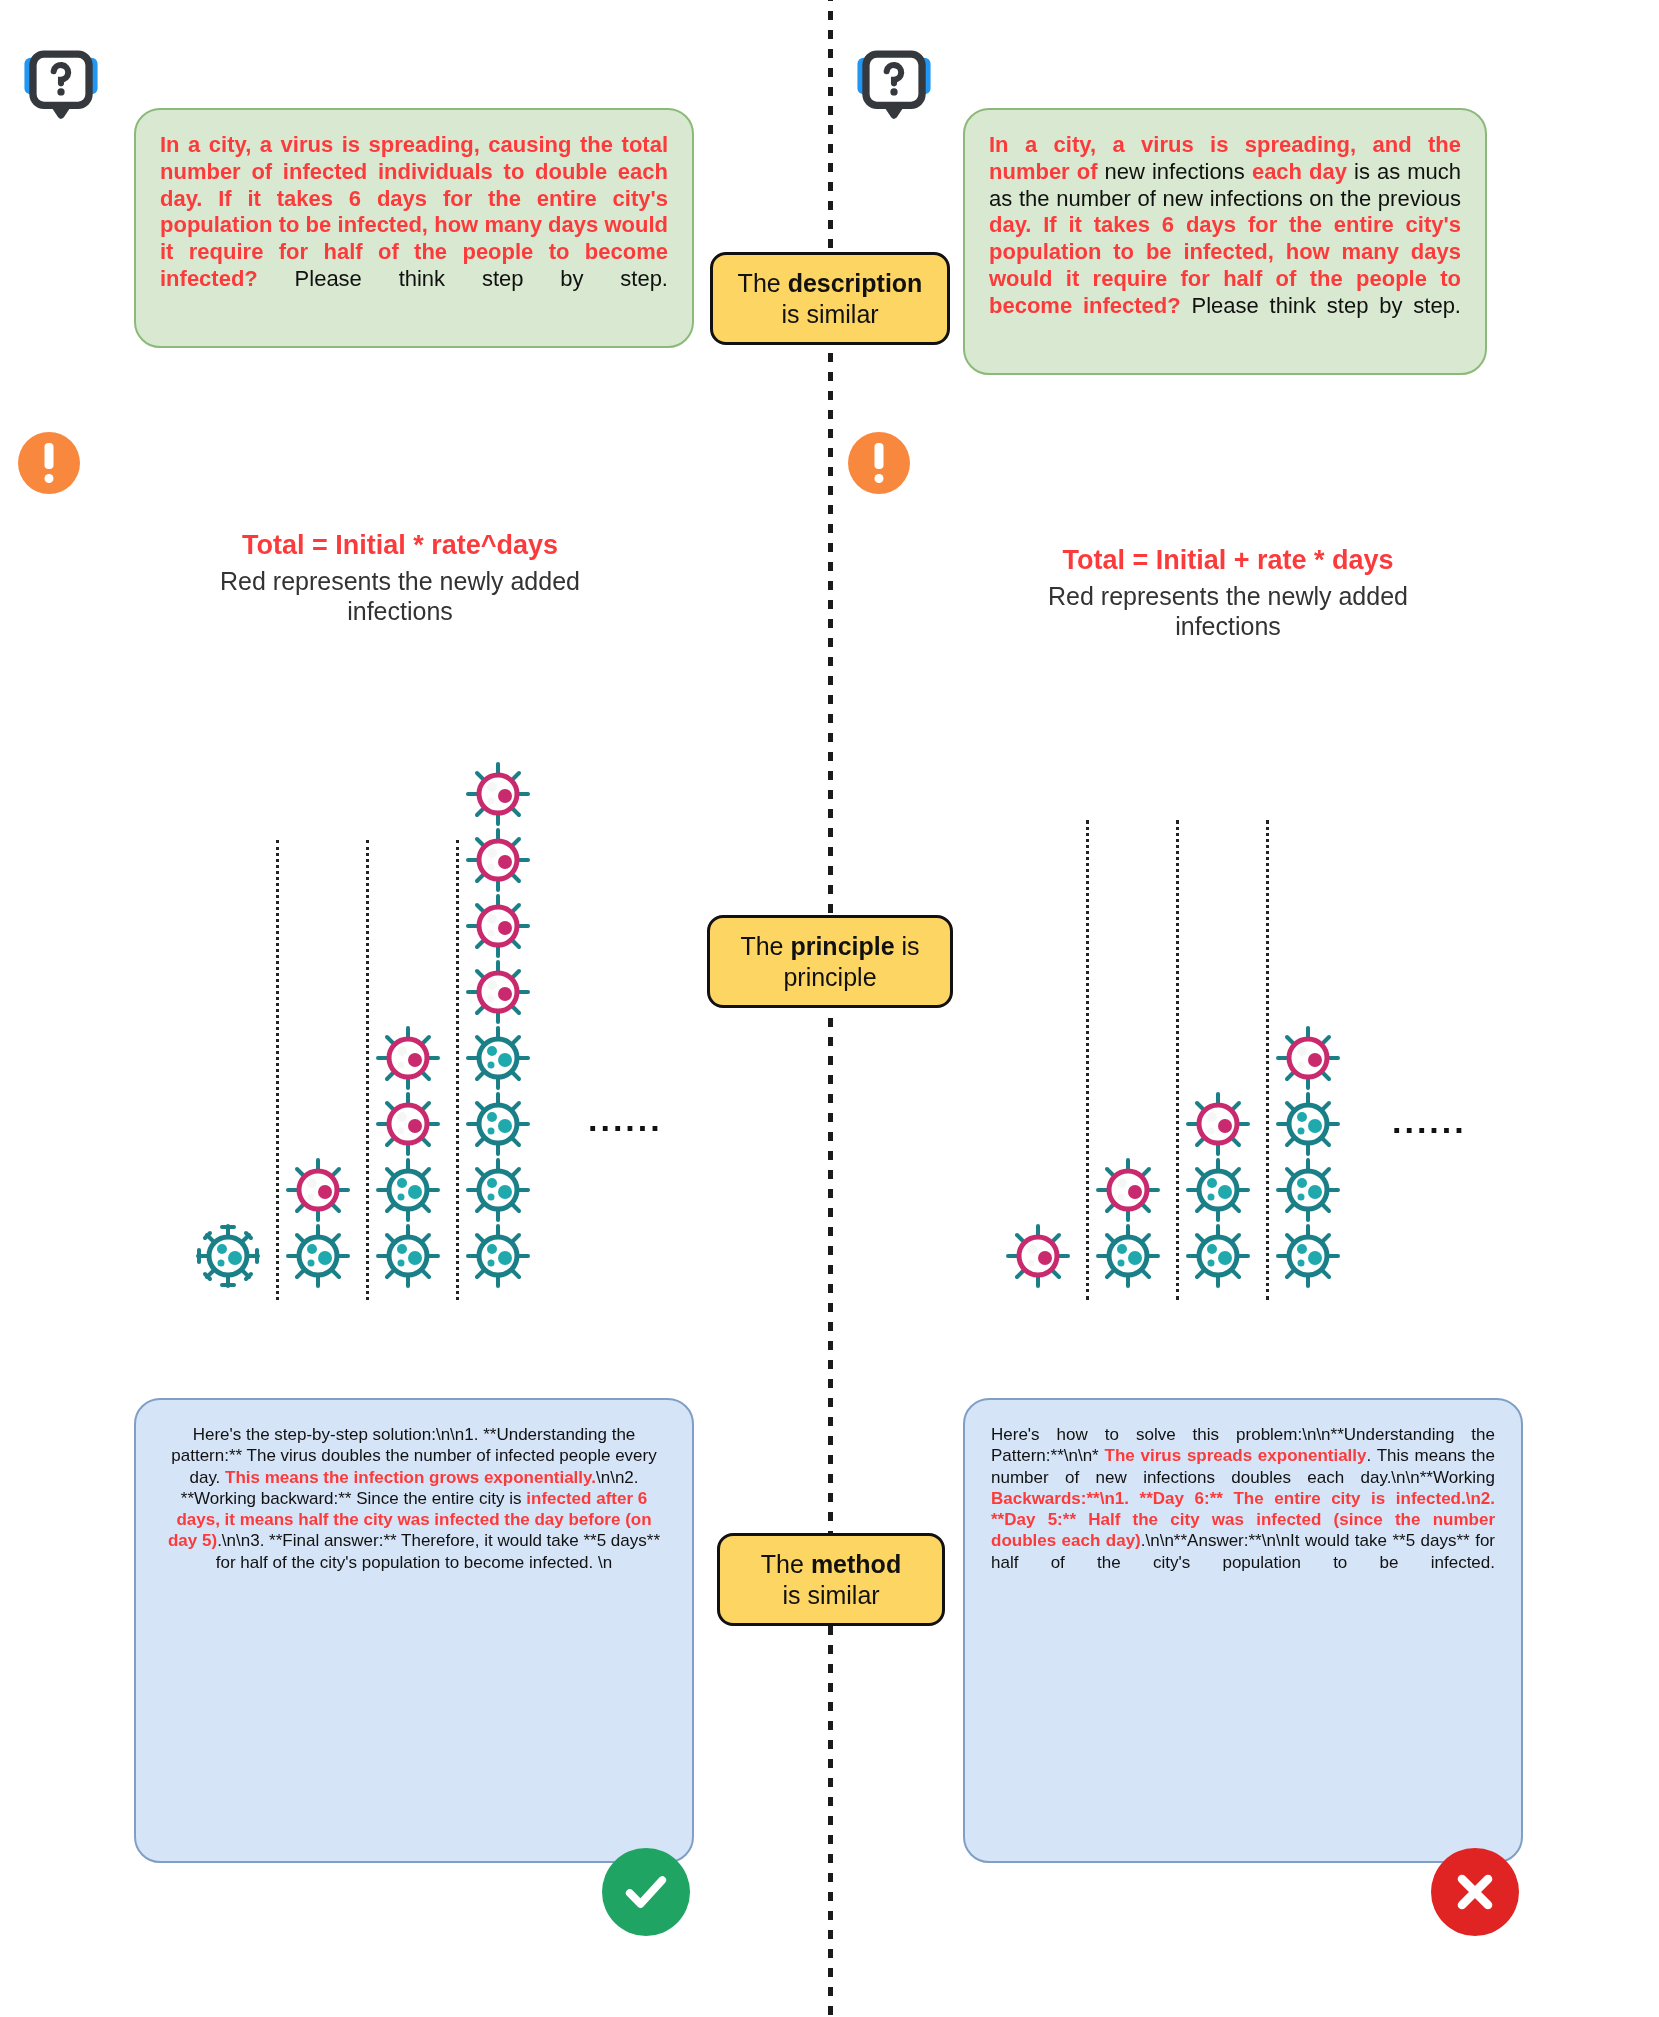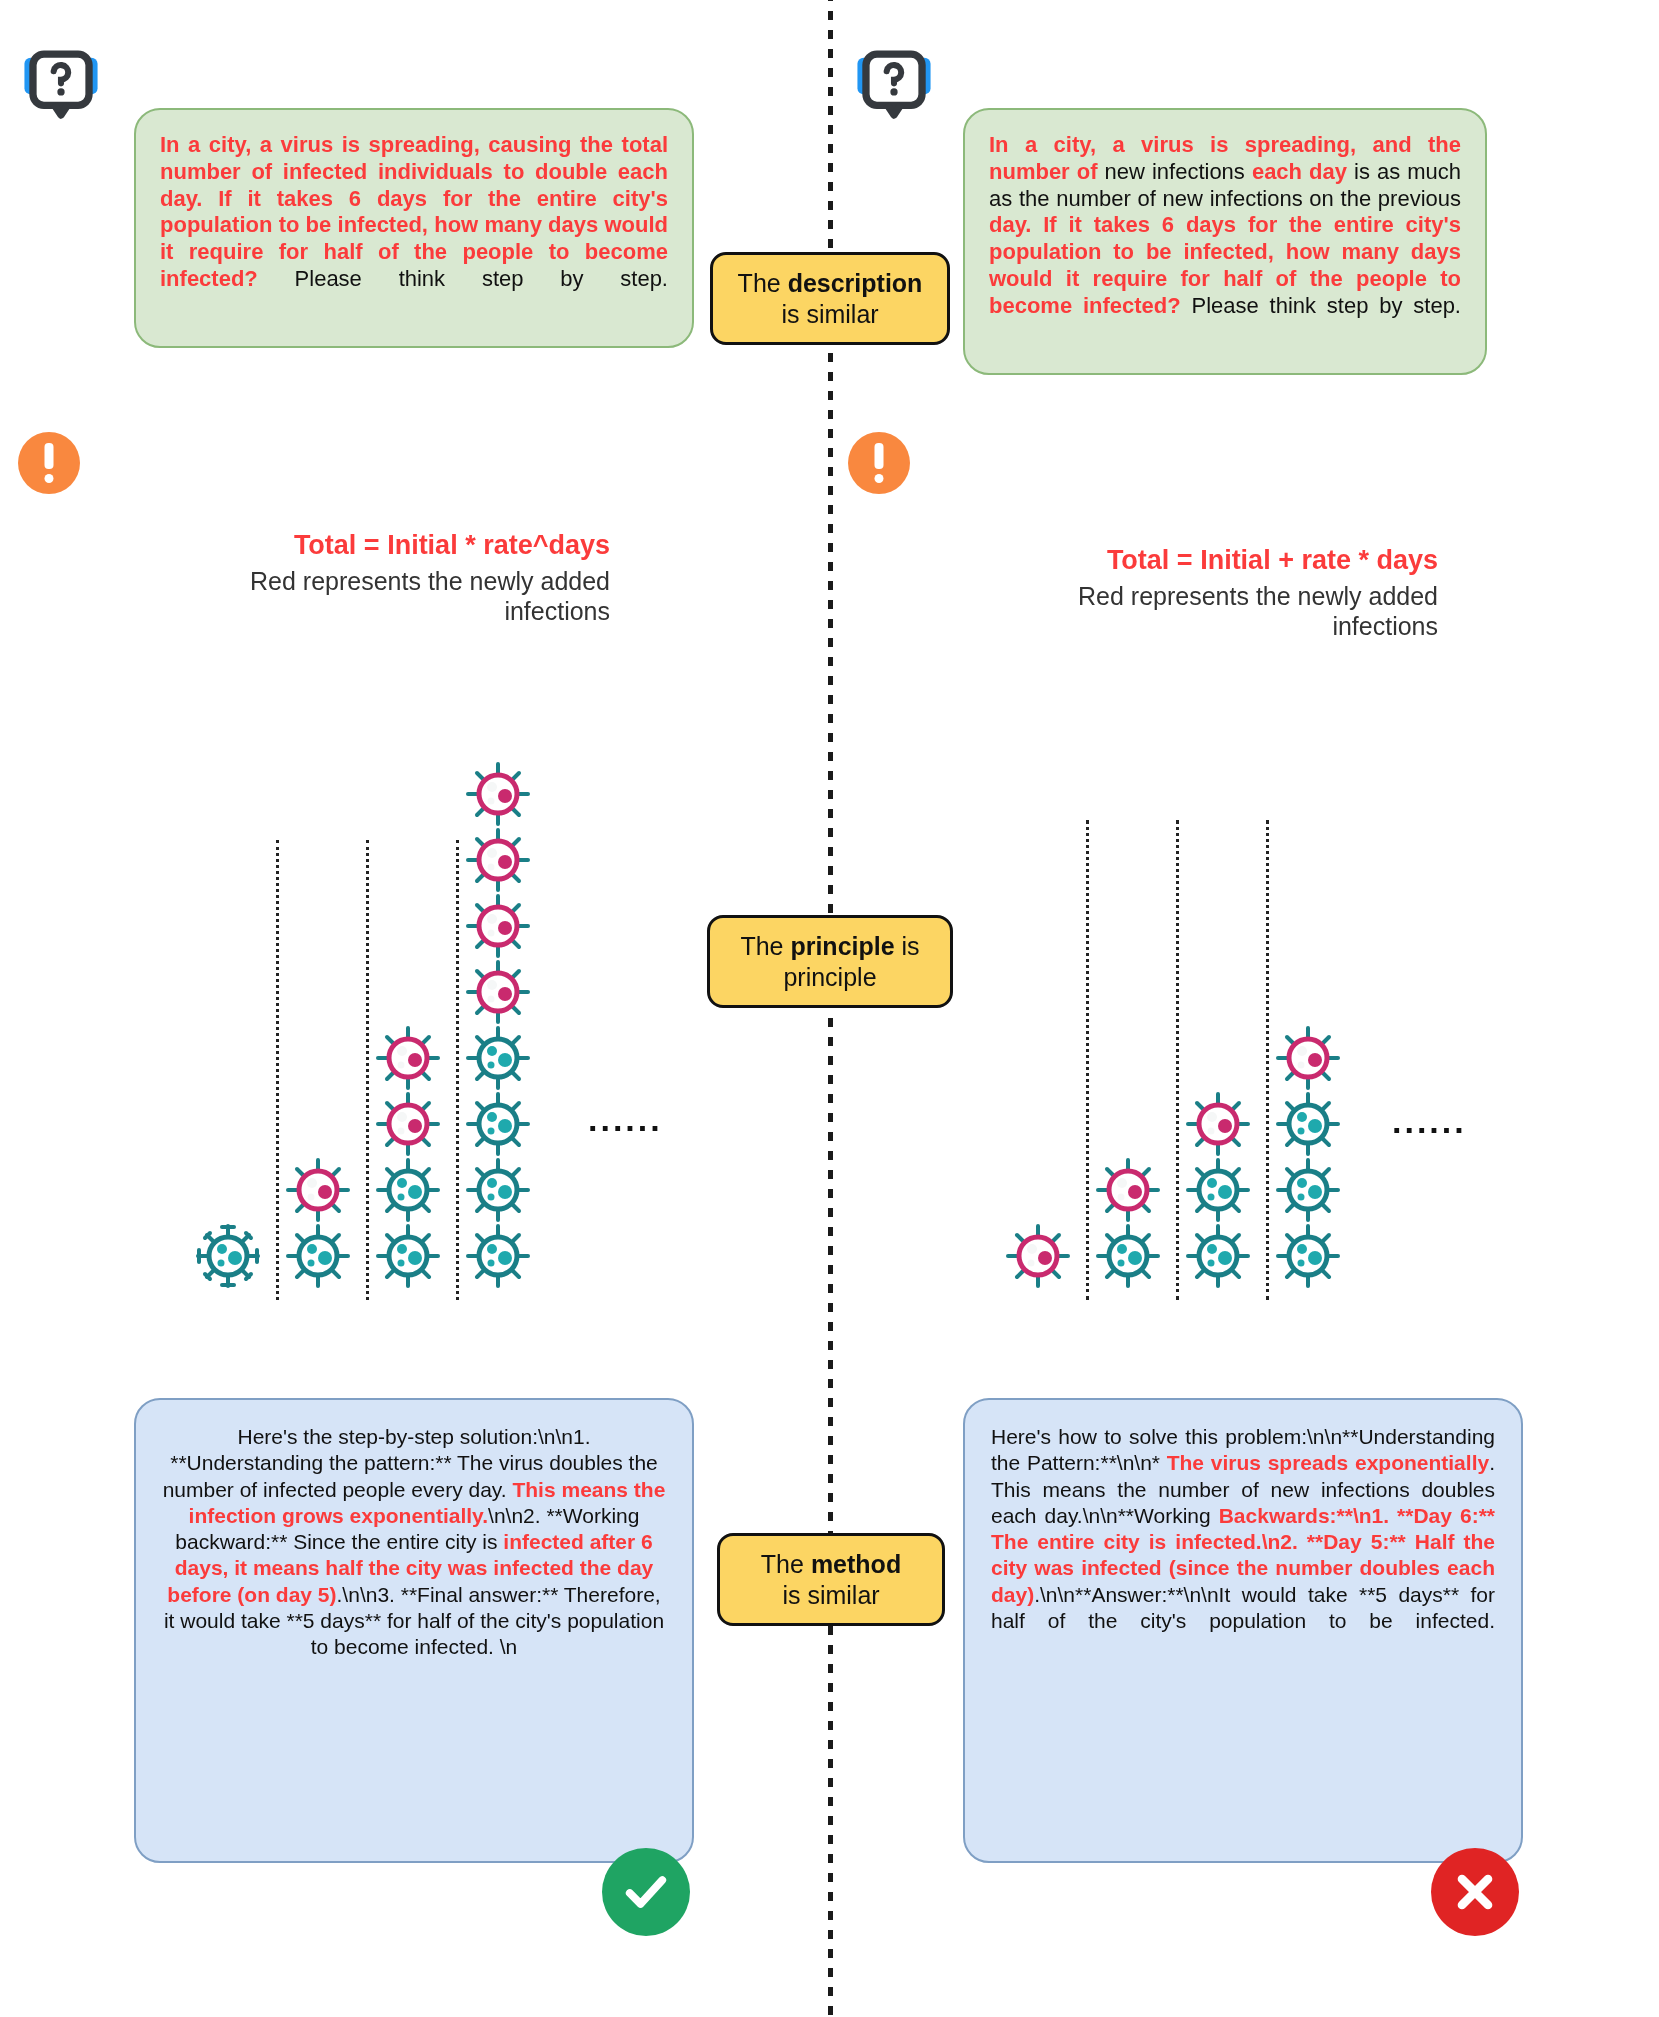--- a/index.html
+++ b/index.html
@@ -53,21 +53,21 @@
   .alert-icon .bang {
     position: absolute; left: 50%; top: 11px; transform: translateX(-50%);
     width: 9px; height: 26px; border-radius: 4px; background: #fff;
   }
   .alert-icon .dot {
     position: absolute; left: 50%; top: 42px; transform: translateX(-50%);
     width: 9px; height: 9px; border-radius: 50%; background: #fff;
   }
 
   
-  .formula-wrap { position: absolute; text-align: right; width: 420px; }
+  .formula-wrap { position: absolute; text-align: center; width: 420px; }
   .formula {
     font-size: 27px; font-weight: bold; color: #fb3b3b;
     margin-bottom: 6px; white-space: nowrap;
   }
   .formula-sub { font-size: 25px; color: #333; line-height: 1.18; }
 
   
   .ybox {
     position: absolute;
     background: #fcd563;
@@ -95,21 +95,21 @@
     color: #111; font-weight: bold;
   }
 
   
   .abox {
     position: absolute;
     background: #d6e4f7;
     border: 2px solid #7f9fc4;
     border-radius: 26px;
     padding: 24px 26px 30px 26px;
-    font-size: 21px;
+    font-size: 17px;
     line-height: 1.25;
     color: #111;
     text-align: justify;
   }
   .abox .hl { color: #fb3b3b; font-weight: bold; }
   .abox-left  { left: 134px; top: 1398px; width: 560px; min-height: 465px; }
   .abox-right { left: 963px; top: 1398px; width: 560px; min-height: 465px; }
   .abox p:after { content: ""; display: inline-block; width: 100%; }
   .abox-left p { text-align: center; }
 

